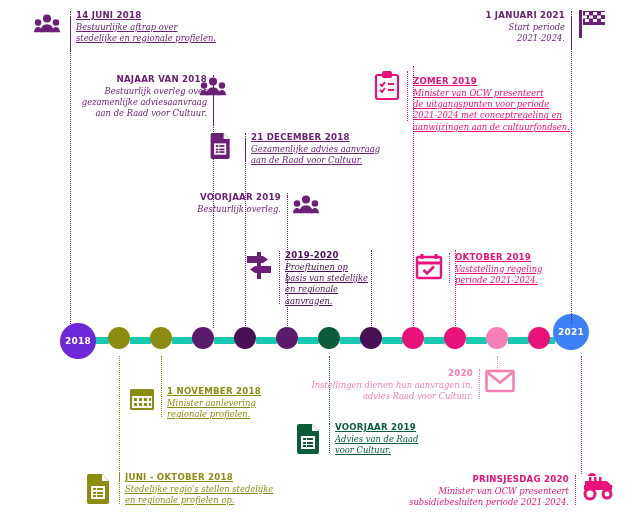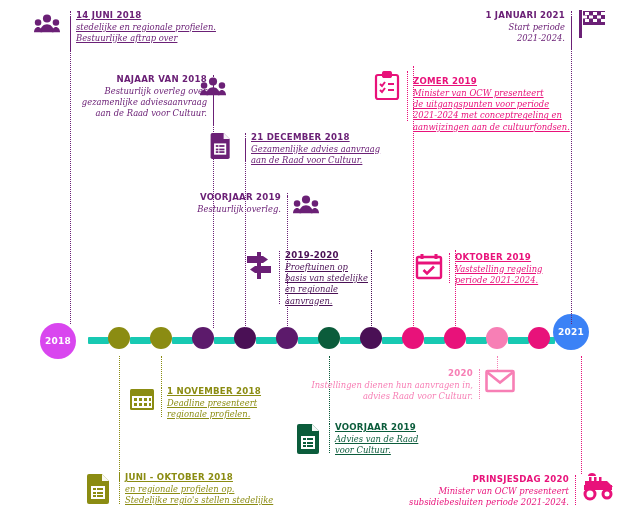--- a/index.html
+++ b/index.html
@@ -59,21 +59,21 @@
     <div class="dash" style="left:214px; top:337px; width:21px;"></div>
     <div class="dash" style="left:256px; top:337px; width:21px;"></div>
     <div class="dash" style="left:298px; top:337px; width:21px;"></div>
     <div class="dash" style="left:340px; top:337px; width:21px;"></div>
     <div class="dash" style="left:382px; top:337px; width:21px;"></div>
     <div class="dash" style="left:424px; top:337px; width:21px;"></div>
     <div class="dash" style="left:466px; top:337px; width:21px;"></div>
     <div class="dash" style="left:508px; top:337px; width:21px;"></div>
     <div class="dash" style="left:534px; top:337px; width:21px;"></div>
 
-    <div class="enddot" style="left:40px; top:323px; width:36px; height:36px; background:#d946ef;">
+    <div class="enddot" style="left:60px; top:323px; width:36px; height:36px; background:#6d28d9;">
       <span>2018</span>
     </div>
 
     <div class="dot" style="left:108px; top:327px; width:22px; height:22px; background:#8B8C12;"></div>
     <div class="dot" style="left:150px; top:327px; width:22px; height:22px; background:#8B8C12;"></div>
     <div class="dot" style="left:192px; top:327px; width:22px; height:22px; background:#5C1A6B;"></div>
     <div class="dot" style="left:234px; top:327px; width:22px; height:22px; background:#4A1055;"></div>
     <div class="dot" style="left:276px; top:327px; width:22px; height:22px; background:#5C1A6B;"></div>
     <div class="dot" style="left:318px; top:327px; width:22px; height:22px; background:#0B5C3B;"></div>
     <div class="dot" style="left:360px; top:327px; width:22px; height:22px; background:#4A1055;"></div>
@@ -110,22 +110,22 @@
         <circle cx="5" cy="13" r="4"></circle>
           <path d="M0 25c0-3.6 2.2-6.5 5-6.5s5 2.9 5 6.5z"></path>
         <circle cx="27" cy="13" r="4"></circle>
           <path d="M22 25c0-3.6 2.2-6.5 5-6.5s5 2.9 5 6.5z"></path>
       </svg>
     </div>
     <div class="vrule" style="left:70px; top:3px; height:40px; color:#6B2076;"></div>
     <div class="txt" style="left:76px; top:2px;">
       <div class="ttl">14 JUNI 2018</div>
       <div class="body">
+        <div>Bestuurlijke aftrap over</div>
         <div>stedelijke en regionale profielen.</div>
-        <div>Bestuurlijke aftrap over</div>
       </div>
     </div>
   </div>
 
   <div class="entry align-right" style="left:0; top:72px; color:#6B2076;">
     <div class="txt" style="left:0; top:2px; width:207px;">
       <div class="ttl">NAJAAR VAN 2018</div>
       <div class="body">
         <div>Bestuurlijk overleg over</div>
         <div>gezamenlijke adviesaanvraag</div>
@@ -288,22 +288,22 @@
         <rect x="7" y="18" width="3" height="2"></rect>
           <rect x="11" y="18" width="6" height="2"></rect>
         <rect x="7" y="21" width="3" height="2"></rect>
           <rect x="11" y="21" width="6" height="2"></rect>
       </svg>
     </div>
     <div class="vrule" style="left:119px; top:3px; height:31px; color:#8B8C12;"></div>
     <div class="txt" style="left:125px; top:2px;">
       <div class="ttl">JUNI - OKTOBER 2018</div>
       <div class="body">
+        <div>Stedelijke regio's stellen stedelijke</div>
         <div>en regionale profielen op.</div>
-        <div>Stedelijke regio's stellen stedelijke</div>
       </div>
     </div>
   </div>
 
   <div class="entry align-left" style="left:0; top:384px; color:#8B8C12;">
     <div class="ico" style="left:128px; top:2px; width:28px; height:26px;">
       <svg viewBox="0 0 28 26" fill="#8B8C12">
         <rect x="2" y="3" width="24" height="21" rx="1.5"></rect>
         <rect x="4" y="10" width="20" height="12" fill="#ffffff"></rect>
         <g fill="#8B8C12">
@@ -315,21 +315,21 @@
             <rect x="11" y="17" width="3" height="3"></rect>
           <rect x="16" y="17" width="3" height="3"></rect>
             <rect x="21" y="17" width="2" height="3"></rect>
         </g>
       </svg>
     </div>
     <div class="vrule" style="left:161px; top:3px; height:30px; color:#8B8C12;"></div>
     <div class="txt" style="left:167px; top:2px;">
       <div class="ttl">1 NOVEMBER 2018</div>
       <div class="body">
-        <div>Deadline presenteert</div>
+        <div>Minister aanlevering</div>
         <div>regionale profielen.</div>
       </div>
     </div>
   </div>
 
   <div class="entry align-left" style="left:0; top:420px; color:#0B5C3B;">
     <div class="ico" style="left:296px; top:4px; width:26px; height:30px;">
       <svg viewBox="0 0 26 30" fill="#0B5C3B">
         <path d="M3 0h13l7 7v21a2 2 0 0 1-2 2H3a2 2 0 0 1-2-2V2a2 2 0 0 1 2-2z"></path>
         <path d="M16 0l7 7h-7z" fill="#ffffff" opacity="0.95"></path>

